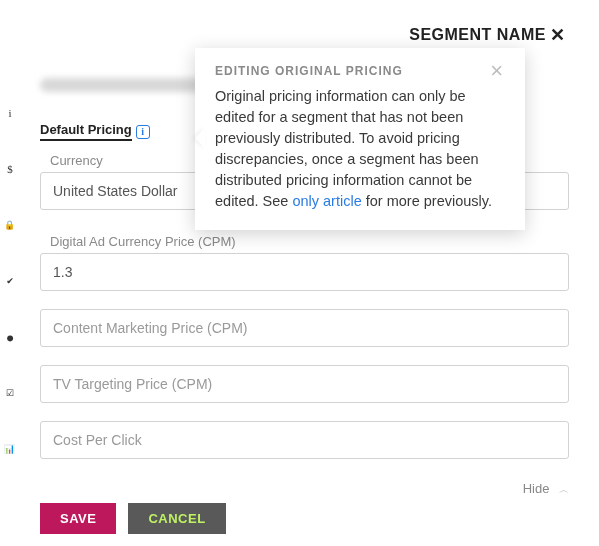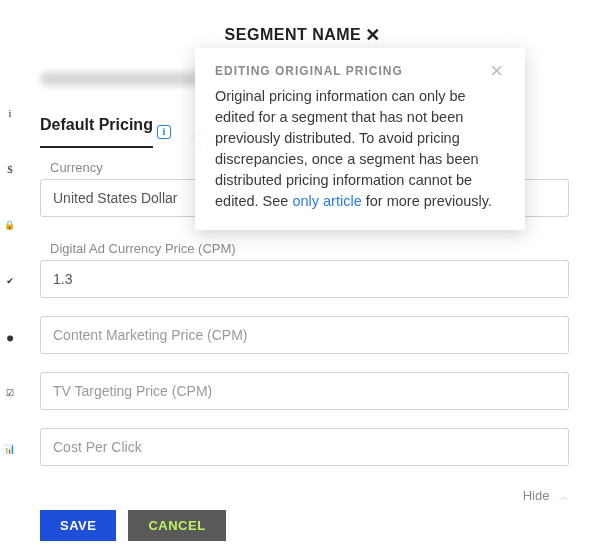--- a/index.html
+++ b/index.html
@@ -33,23 +33,23 @@
   .panel {
     position: absolute;
     left: 30px;
     top: 0;
     right: 0;
     background: #fff;
     padding: 20px 30px 20px 10px;
   }
   .header-row {
     display: flex;
-    justify-content: center;
-    align-items: center;
-    margin-bottom: 22px;
+    justify-content: flex-end;
+    align-items: center;
+    margin-bottom: 28px;
   }
   .segment-name {
     font-weight: 700;
     font-size: 16px;
     letter-spacing: 0.5px;
     color: #222;
   }
   .close-x {
     font-size: 18px;
     font-weight: 600;
@@ -65,24 +65,24 @@
     filter: blur(3px);
     margin-bottom: 30px;
   }
   .section-title-row {
     display: flex;
     align-items: center;
     margin-bottom: 12px;
   }
   .section-title {
     font-weight: 700;
-    font-size: 16px;
+    font-size: 13px;
     color: #222;
     border-bottom: 2px solid #222;
-    padding-bottom: 12px;
+    padding-bottom: 2px;
   }
   .info-badge {
     display: inline-flex;
     align-items: center;
     justify-content: center;
     width: 14px;
     height: 14px;
     border: 1.5px solid #2a7be4;
     border-radius: 3px;
     font-size: 10px;
@@ -128,21 +128,21 @@
   }
   .btn {
     border: none;
     padding: 8px 20px;
     font-size: 13px;
     font-weight: 700;
     letter-spacing: 0.5px;
     cursor: pointer;
   }
   .btn-save {
-    background: #1d4ed8;
+    background: #be185d;
     color: #fff;
   }
   .btn-cancel {
     background: #595959;
     color: #bef264;
   }
   
   .tooltip {
     position: absolute;
     top: 48px;

